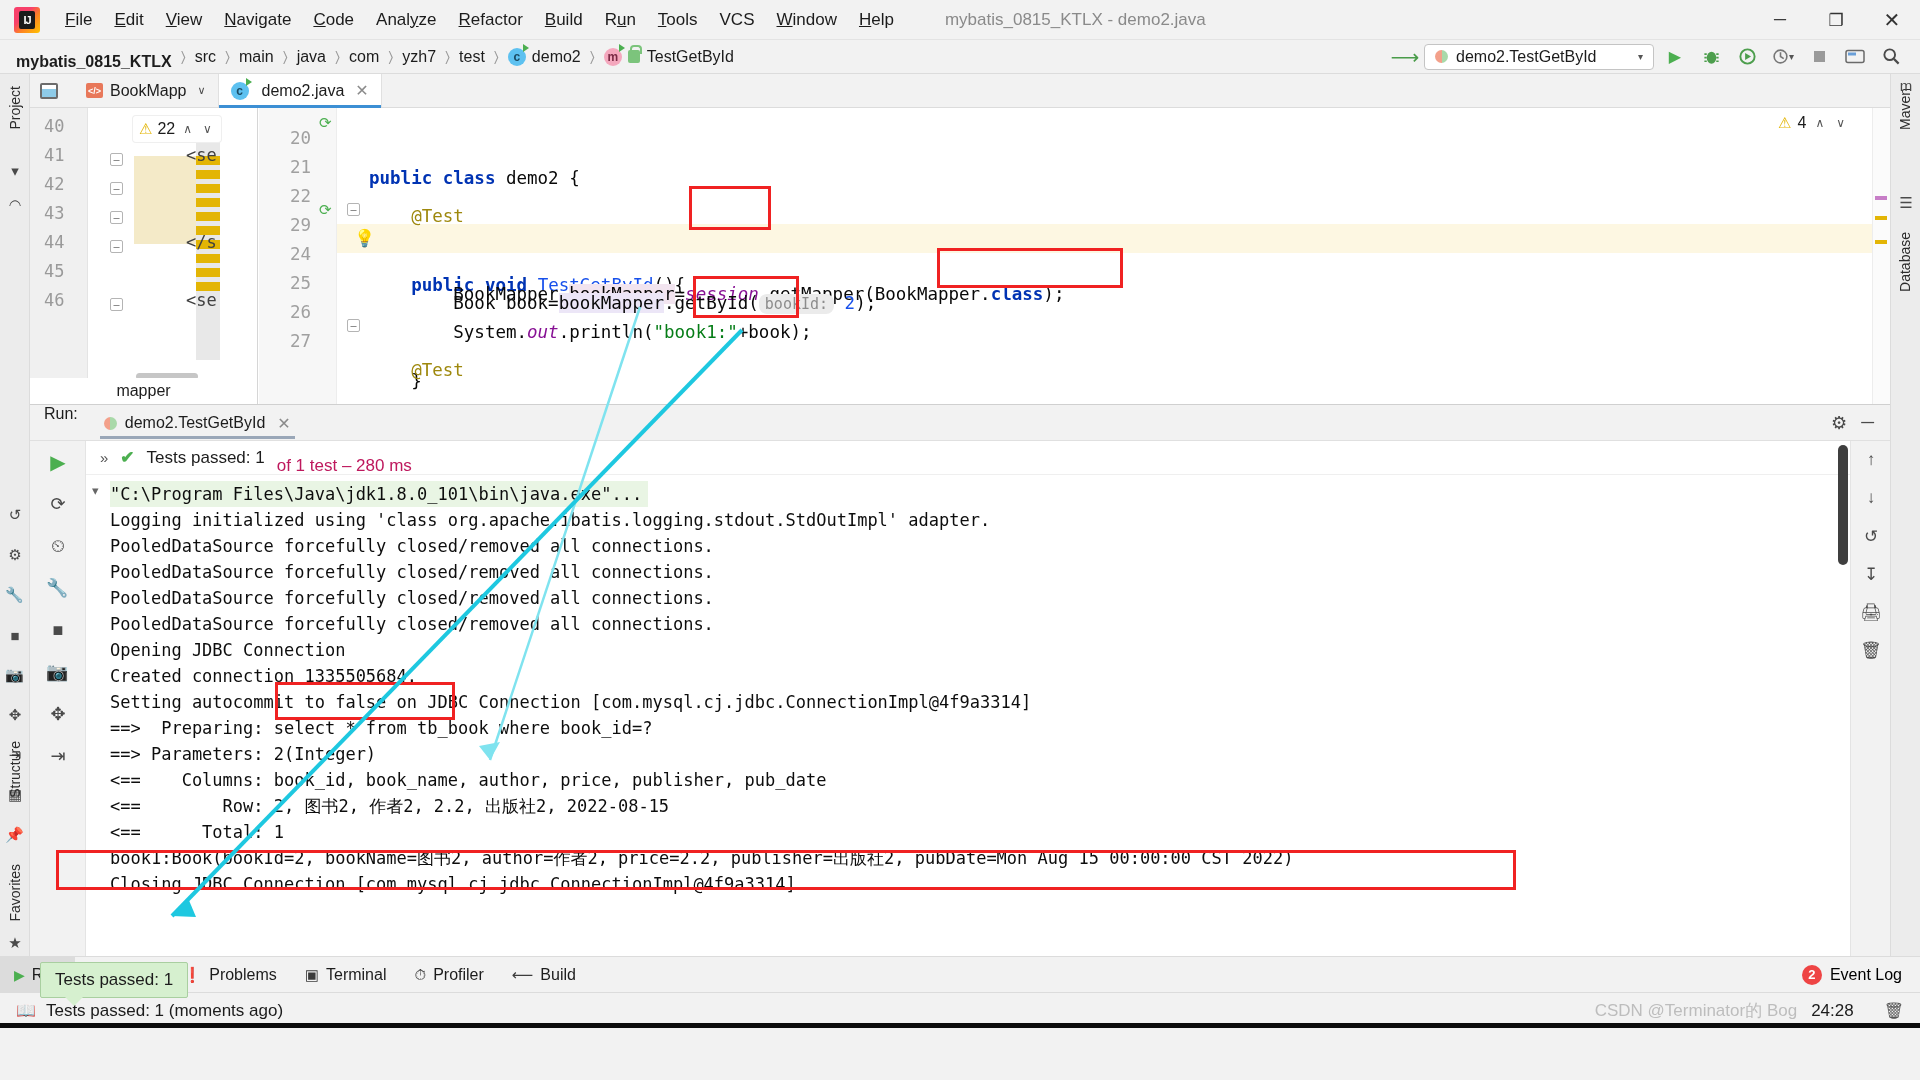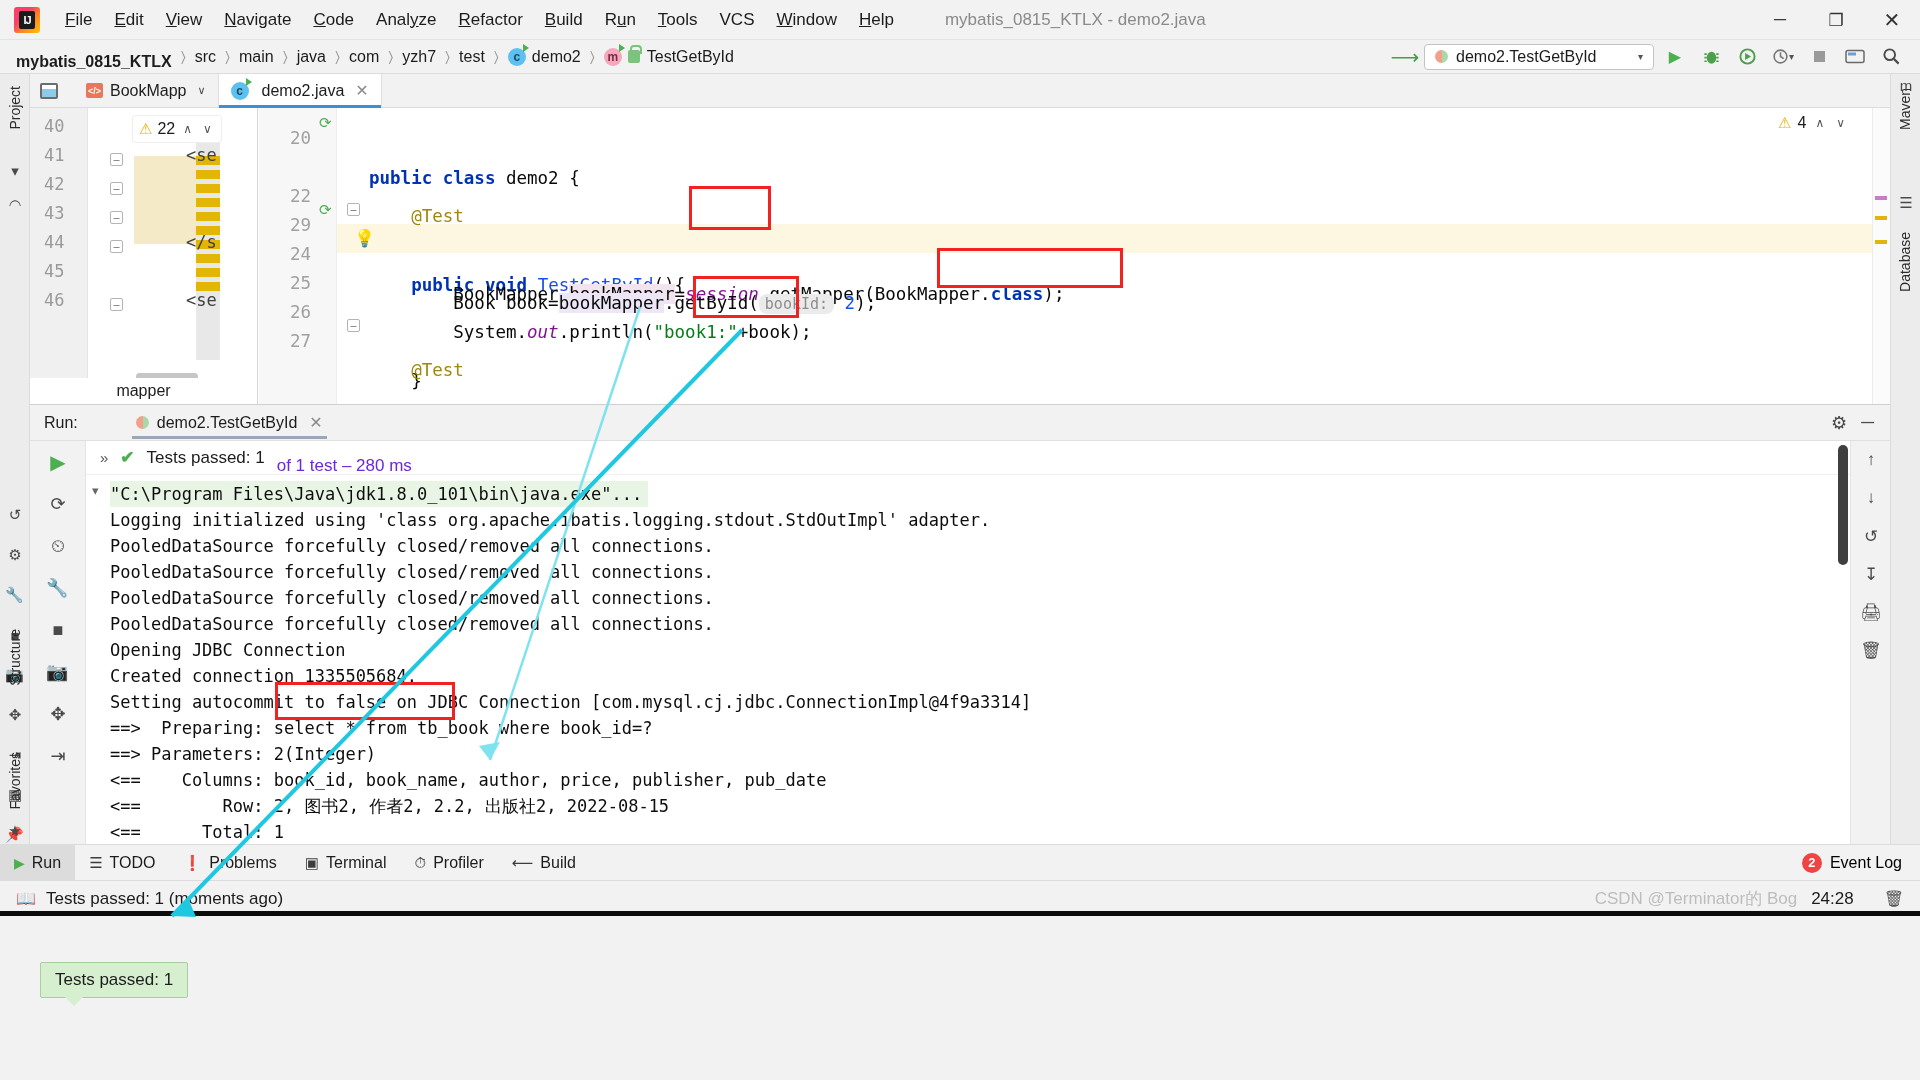--- a/index.html
+++ b/index.html
@@ -2,21 +2,21 @@
 <html><head>
 <meta charset="utf-8">
 <style>
   * { box-sizing: border-box; margin: 0; padding: 0; }
   html, body {
     width: 1920px; height: 1080px;
     background: #f2f2f2;
     font-family: "Liberation Sans", sans-serif;
     overflow: hidden;
   }
-  .app { position: relative; width: 1920px; height: 916px; background: #f2f2f2; }
+  .app { position: relative; width: 1920px; height: 1028px; background: #f2f2f2; }
 
   
   .menubar {
     position: absolute; top: 0; left: 0; width: 1920px; height: 40px;
     background: #f2f2f2; display: flex; align-items: center;
     border-bottom: 1px solid #e3e3e3;
   }
   .ij-logo {
     width: 26px; height: 26px; margin-left: 14px; margin-right: 14px;
     position: relative; flex: 0 0 auto;
@@ -240,23 +240,22 @@
     border-left:1px solid #ededed;
   }
   .rg-mark { position:absolute; right:3px; width:12px; height:4px; }
 
   
   .runwin {
     position:absolute; left:30px; right:30px; top:404px; bottom:72px;
     background:#fff; border-top:1px solid #d0d0d0;
   }
   .runhdr {
-    height: 36px; background:#f2f2f2; display:flex; align-items:center;
+    height: 36px; background:#f2f2f2; display:flex; 
     border-bottom:1px solid #e0e0e0;
-    gap:32px;
   }
   .runhdr .lbl { font-size:16px; color:#1c1c1c; margin-left:14px; }
   .runtab {
     margin-left: 22px; display:flex; align-items:center; gap:8px;
     font-size:16px; color:#1c1c1c; height:36px; position:relative; padding: 0 4px;
   }
   .runtab:after{ content:""; position:absolute; left:0; right:0; bottom:2px; height:3px; background:#9aa7b8;}
   .runhdr .rr { margin-left:auto; display:flex; align-items:center; gap:14px; padding-right:16px; }
   .gear, .minus { font-size:18px; color:#4a4a4a; }
 
@@ -271,21 +270,21 @@
   .rtc-ic.green { color:#4caf50; font-size:20px; }
 
   .teststatus {
     position:absolute; left:56px; right:0; top:36px; height:34px;
     display:flex; align-items:center; gap:12px; background:#fff;
     border-bottom:1px solid #efefef;
   }
   .chevrons { font-size:15px; color:#555; margin-left:14px;}
   .check { color:#4caf50; font-size:17px; font-weight:bold; }
   .ts-txt { font-size:17px; color:#1c1c1c; }
-  .ts-sub { font-size:17px; color:#6d28d9;margin-top:16px; }
+  .ts-sub { font-size:17px; color:#be185d;margin-top:16px; }
 
   .console {
     position:absolute; left:56px; right:40px; top:70px; bottom:0; background:#fff;
     overflow:hidden; padding-top:6px;
   }
   .cline {
     height: 26px; font-family:"DejaVu Sans Mono", monospace; font-size:17px;
     color:#0d0d0d; white-space:pre; padding-left: 24px; line-height:26px;
   }
   .cline.cmd { background:#e9f5e4; display:inline-block; padding-right:6px; }
@@ -565,20 +564,23 @@
 
       <div class="javapane">
         <div class="jgutter"></div>
         <div class="hl-row" style="top:116px;"></div>
 
         <div class="jline" style="top:0px;">
           <span class="jnum">20</span>
           <span class="jrun">⟳</span>
           <span class="jcode"><b class="kw">public class</b> demo2 {</span>
         </div>
+        <div class="jline" style="top:29px;">
+          <span class="jnum">21</span>
+        </div>
         <div class="jline" style="top:58px;">
           <span class="jnum">22</span>
           <span class="jcode"><span class="anno">    @Test</span></span>
         </div>
         <div class="jline" style="top:87px;">
           <span class="jnum">29</span>
           <span class="jrun">⟳</span>
           <span class="jfold">–</span>
           <span class="jcode">    <b class="kw">public</b> <b class="kw">void</b> <span class="mth">TestGetById</span>(){</span>
         </div>

